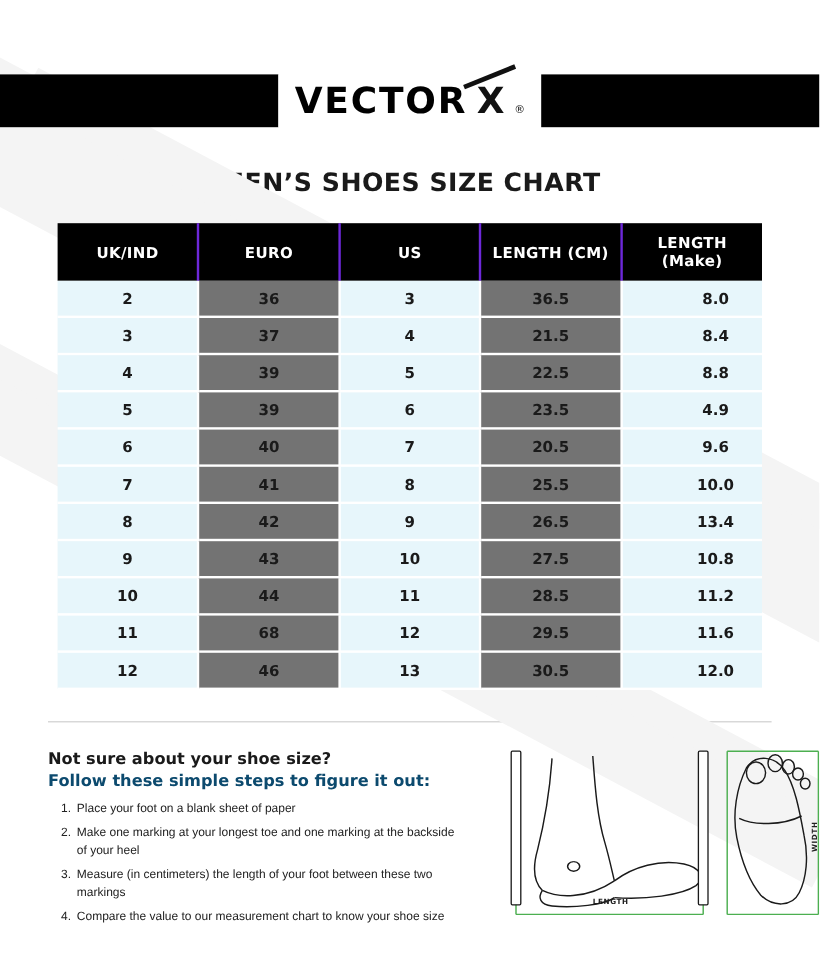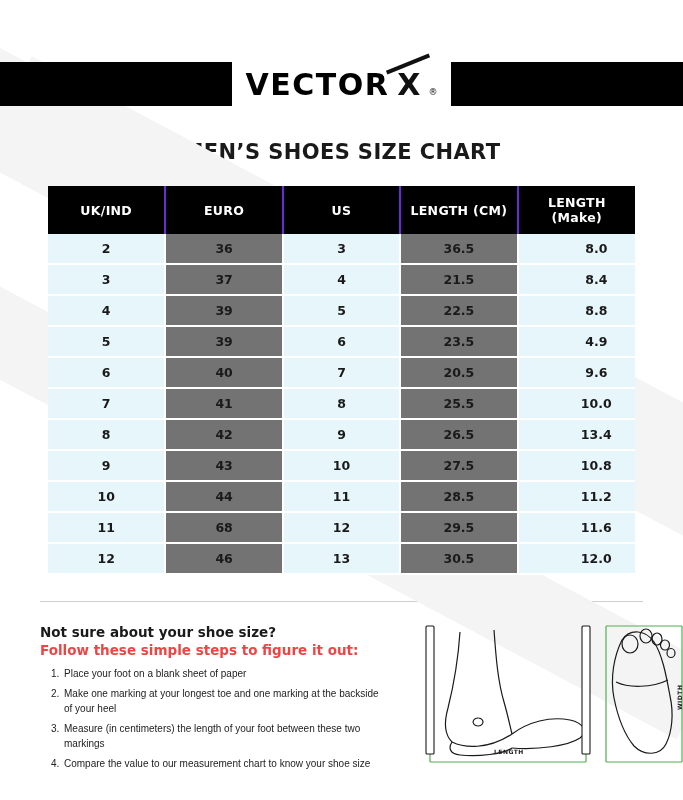--- a/index.html
+++ b/index.html
@@ -164,21 +164,21 @@
   .steps .q {
     font-size: 13.5px;
     font-weight: bold;
     color: #1a1a1a;
     margin: 0 0 2px 0;
     font-family: "DejaVu Sans", sans-serif;
   }
   .steps .q2 {
     font-size: 13.5px;
     font-weight: bold;
-    color: #ef4444;
+    color: #0c4a6e;
     margin: 0 0 8px 0;
     font-family: "DejaVu Sans", sans-serif;
   }
   ol.step-list {
     margin: 6px 0 0 0;
     padding-left: 22px;
     font-size: 10px;
     color: #222222;
     line-height: 1.5;
   }

